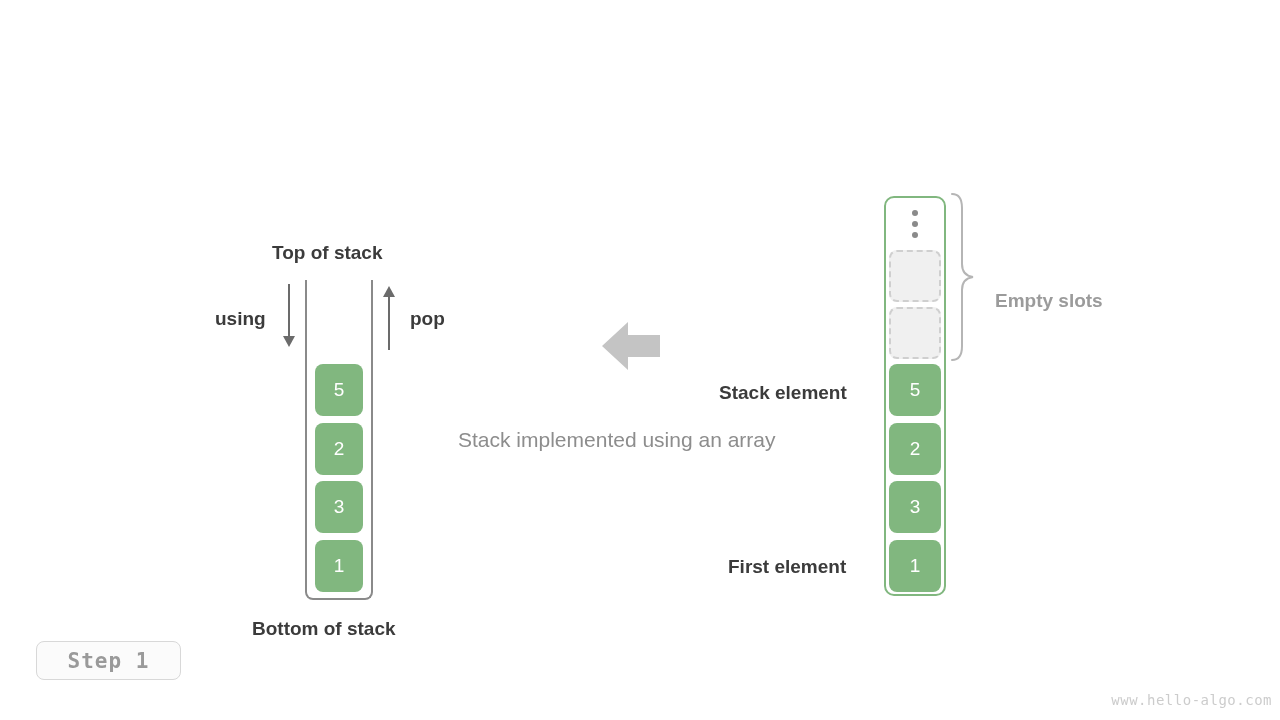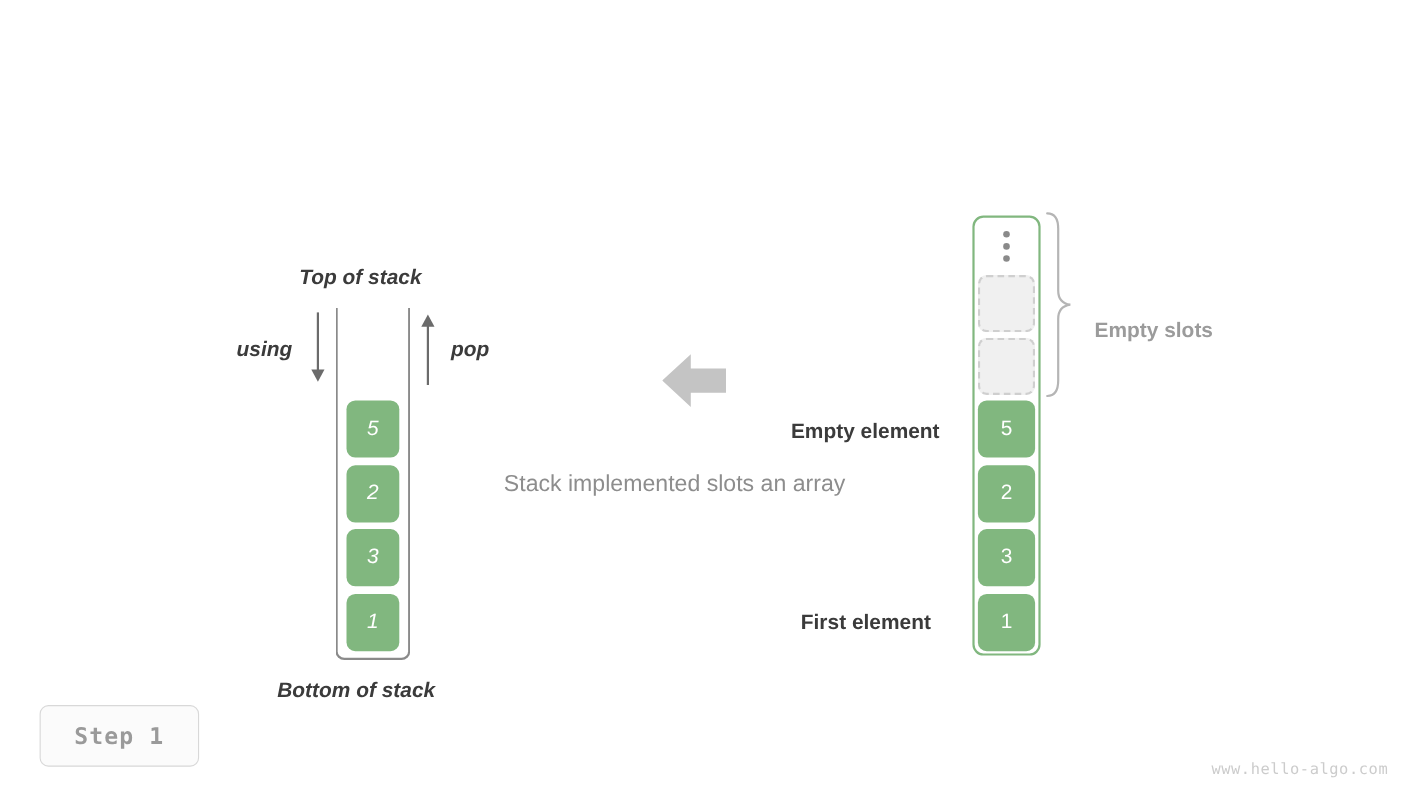--- a/index.html
+++ b/index.html
@@ -40,21 +40,21 @@
     font-size: 21px;
     white-space: nowrap;
     line-height: 1;
     font-weight: normal;
   }
 
   
   #stack-figure {
     position: absolute;
     left: 0; top: 0;
-    width: 520px; height: 604px; font-style: italic;
+    width: 520px; height: 604px;
   }
   .stack-walls {
     position: absolute;
     left: 305px;
     top: 280px;
     width: 68px;
     height: 320px;
     border-left: 2px solid #8a8a8a;
     border-right: 2px solid #8a8a8a;
     border-bottom: 2px solid #8a8a8a;
@@ -141,39 +141,39 @@
     width: 6px; height: 6px;
     border-radius: 50%;
     background: #8a8a8a;
     display: block;
   }
 
   
   #step-badge {
     position: absolute;
     left: 36px; top: 641px;
-    width: 145px; height: 56px;
+    width: 145px; height: 39px;
     border: 1px solid #d8d8d8;
     border-radius: 8px;
     background: #fbfbfb;
     display: flex;
     align-items: center;
     justify-content: center;
     color: #9a9a9a;
     font-family: "DejaVu Sans Mono", monospace;
     font-size: 21px;
     font-weight: bold;
     letter-spacing: 1px;
     box-sizing: border-box;
   }
 
   
   #watermark {
     position: absolute;
-    right: 18px; bottom: 12px;
+    right: 8px; bottom: 12px;
     color: #cccccc;
     font-family: "DejaVu Sans Mono", monospace;
     font-size: 14px;
     letter-spacing: 0.5px;
     white-space: nowrap;
   }
 </style>
 </head>
 <body>
 
@@ -204,21 +204,21 @@
 
   <div class="lbl-dark" style="left:252px; top:619px;">Bottom of stack</div>
 </div>
 
 <div id="transform-arrow">
   <svg width="58" height="56" viewBox="0 0 58 56" xmlns="http://www.w3.org/2000/svg">
     <path d="M0 28 L26 4 L26 17 L58 17 L58 39 L26 39 L26 52 Z" fill="#c4c4c4"></path>
   </svg>
 </div>
 
-<div class="caption" style="left:458px; top:429px;">Stack implemented slots an array</div>
+<div class="caption" style="left:458px; top:429px;">Stack implemented using an array</div>
 
 <div id="array-figure">
 
   <div class="array-outline"></div>
 
   <div class="ellipsis-dots">
     <i style="top:0px;"></i>
     <i style="top:11px;"></i>
     <i style="top:22px;"></i>
   </div>
@@ -235,19 +235,19 @@
 
   <div style="position:absolute; left:130px; top:192px; width:26px; height:170px;">
     <svg width="26" height="170" viewBox="0 0 26 170" xmlns="http://www.w3.org/2000/svg">
       <path d="M2 2 C10 2 12 8 12 16 L12 72 C12 80 16 84 23 85 C16 86 12 90 12 98 L12 154 C12 162 10 168 2 168" fill="none" stroke="#b5b5b5" stroke-width="2" stroke-linecap="round"></path>
     </svg>
   </div>
 
   <div class="lbl-gray" style="left:175px; top:270px;">Empty slots</div>
 </div>
 
-<div class="lbl-dark" style="left:719px; top:383px;">Empty element</div>
+<div class="lbl-dark" style="left:719px; top:383px;">Stack element</div>
 
 <div class="lbl-dark" style="left:728px; top:557px;">First element</div>
 
 <div id="step-badge">Step 1</div>
 
 <div id="watermark">www.hello-algo.com</div>
 
 </body></html>

